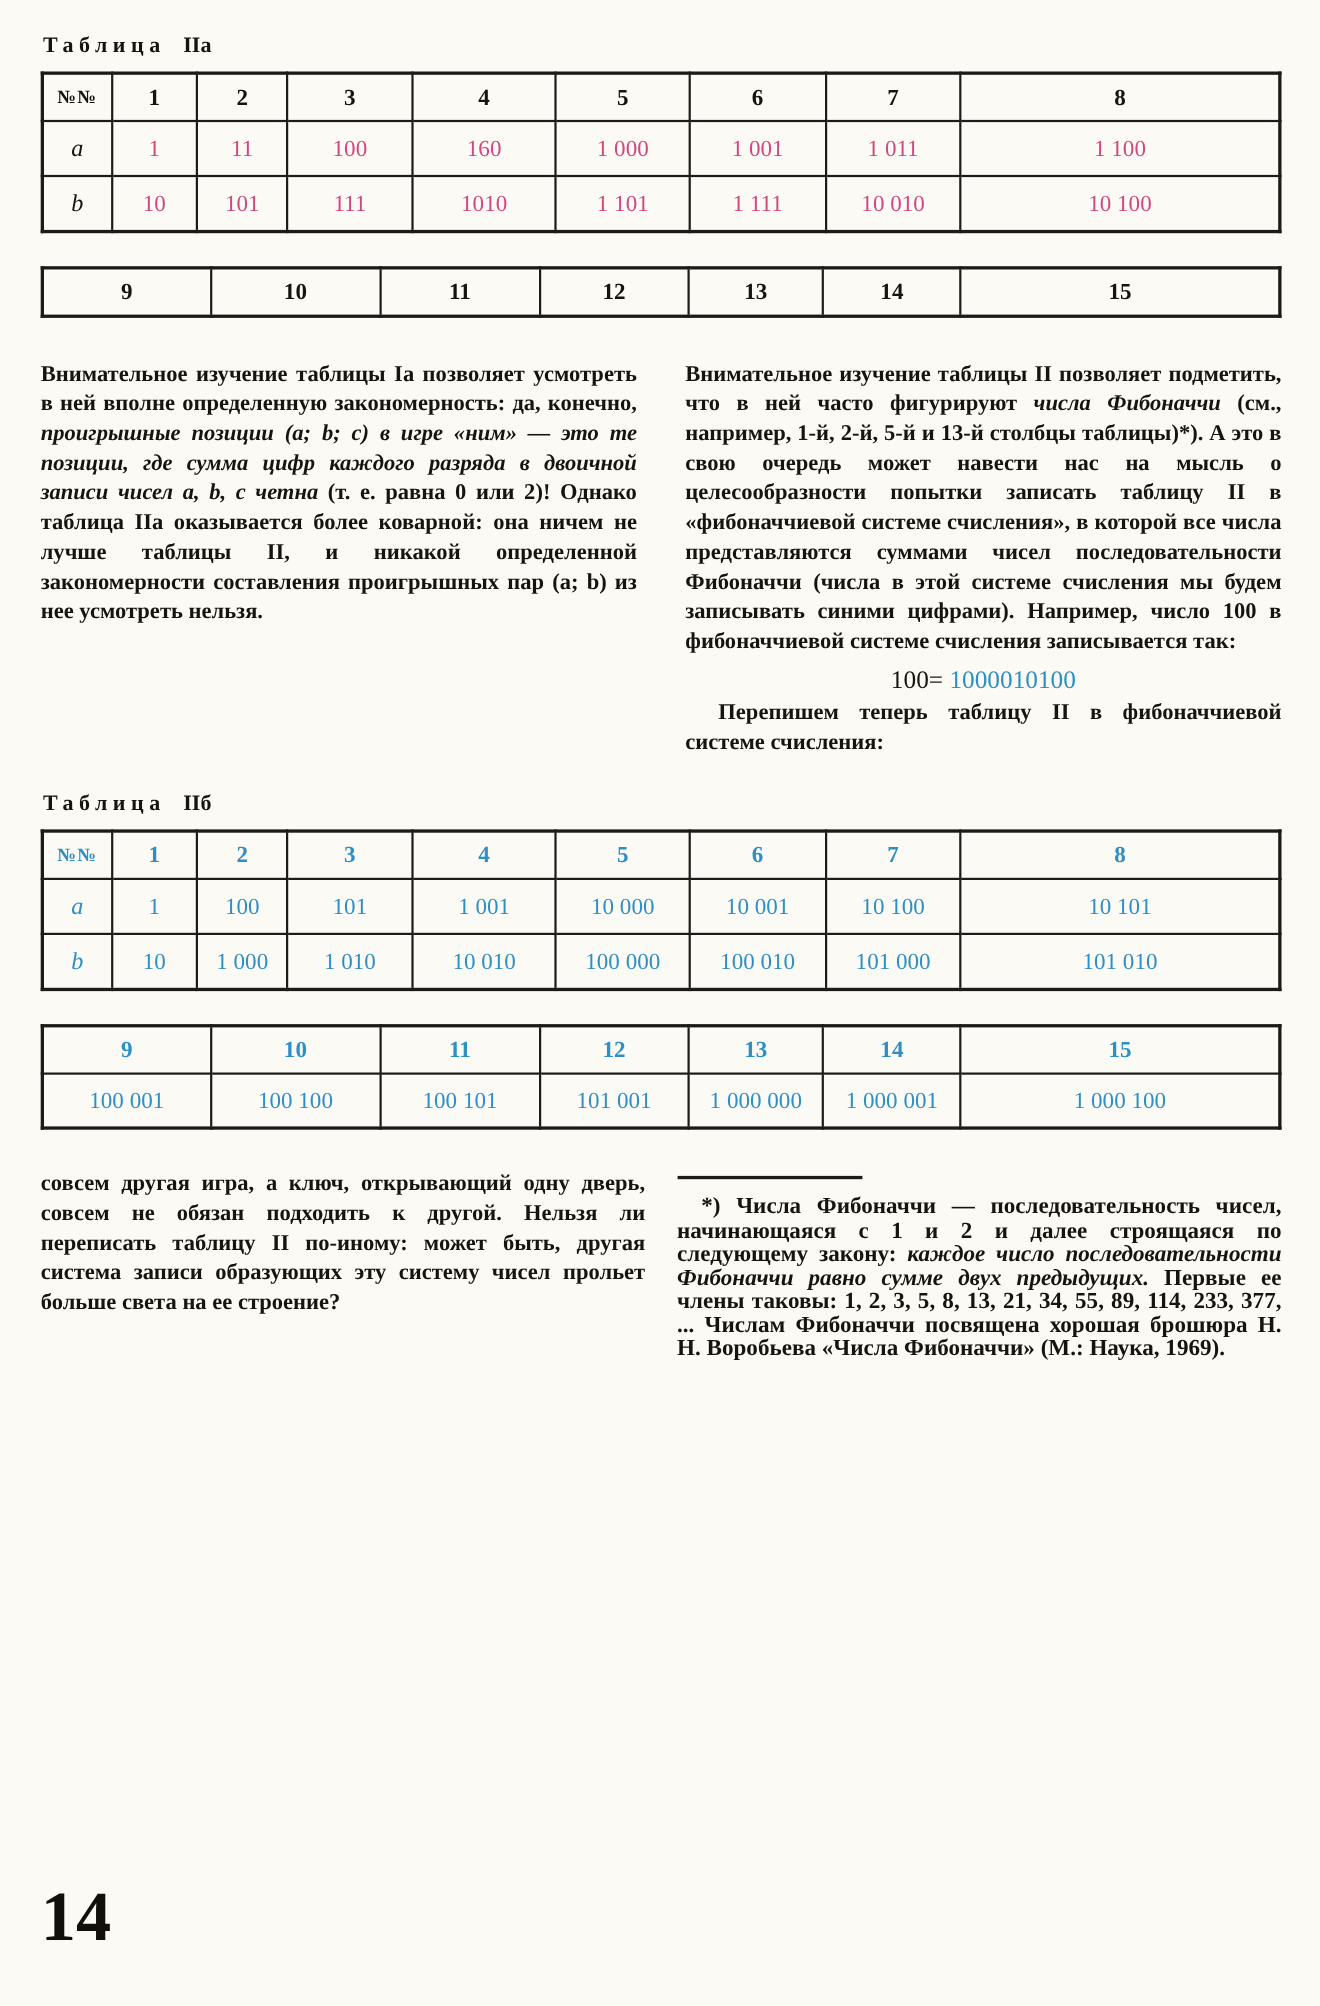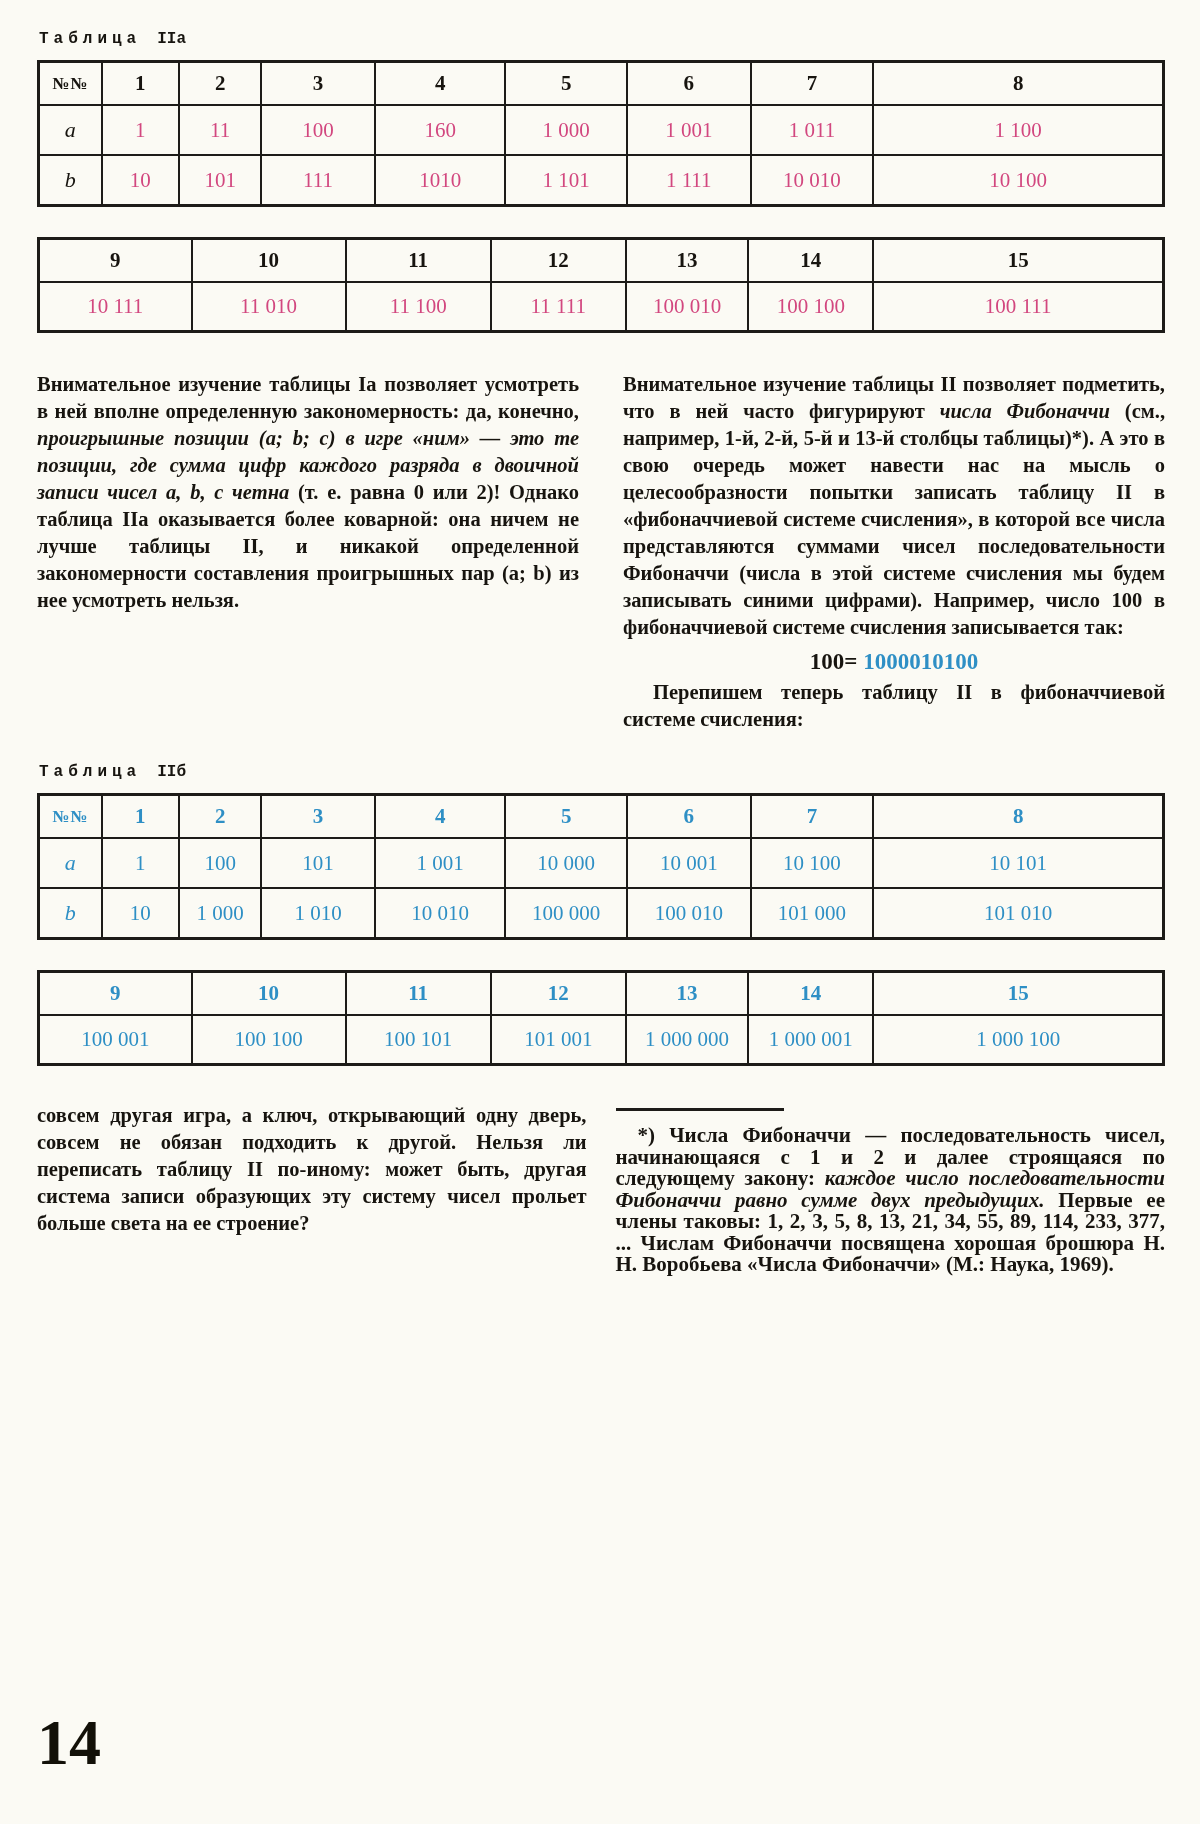--- a/index.html
+++ b/index.html
@@ -7,21 +7,21 @@
   body {
     width: 1200px; height: 1824px;
     background: #fbfaf4;
     color: #17140f;
     font-family: "Liberation Serif", "DejaVu Serif", serif;
     position: relative;
     overflow: hidden;
   }
   .page { padding: 26px 35px 0 37px; }
 
-  .tbl-caption { font-size: 16px; font-weight: bold; margin: 4px 0 12px 2px; font-family: Liberation Mono, monospace; }
+  .tbl-caption { font-size: 20px; font-weight: bold; margin: 4px 0 12px 2px; }
   .tbl-caption .word { letter-spacing: 5px; margin-right: 16px; }
 
   table.grid {
     width: 100%;
     border-collapse: collapse;
     table-layout: fixed;
     border: 3px solid #1d1b18;
     background: #fbfaf4;
   }
   .grid th, .grid td {
@@ -49,21 +49,21 @@
     font-weight: bold;
     text-align: justify;
     text-indent: 30px;
   }
   .para.noindent { text-indent: 0; }
   .it { font-style: italic; }
   .blue { color: #2e8fc5; }
   .equation {
     text-align: center;
     font-size: 23px;
-    font-weight: bold;
+    font-weight: normal;
     margin: 8px 0 4px;
   }
 
   .caption-iib { margin-top: 30px; }
 
   .bottom { display: flex; gap: 29px; margin-top: 36px; }
   .bottom .col { width: 553px; }
   .footnote-rule { width: 168px; height: 3px; background: #1d1b18; margin: 6px 0 14px; }
   .footnote {
     margin: 0;
@@ -156,29 +156,20 @@
     <tbody>
         <tr>
       <th>9</th>
       <th>10</th>
       <th>11</th>
       <th>12</th>
       <th>13</th>
       <th>14</th>
       <th>15</th>
     </tr>
-    <tr>
-      <td class="val">10 111</td>
-      <td class="val">11 010</td>
-      <td class="val">11 100</td>
-      <td class="val">11 111</td>
-      <td class="val">100 010</td>
-      <td class="val">100 100</td>
-      <td class="val">100 111</td>
-    </tr>
   </tbody>
     </table>
 
   <div class="textcols">
     <div class="col">
       <p class="para noindent"><span>Внимательное изучение таблицы Iа позволяет усмотреть в ней вполне определенную закономерность: да, конечно, </span><span class="it">проигрышные позиции (a; b; c) в игре «ним» — это те позиции, где сумма цифр каждого разряда в двоичной записи чисел a, b, c четна</span><span> (т. е. равна 0 или 2)! Однако таблица IIа оказывается более коварной: она ничем не лучше таблицы II, и никакой определенной закономерности составления проигрышных пар (a; b) из нее усмотреть нельзя.</span></p>
     </div>
     <div class="col">
       <p class="para noindent"><span>Внимательное изучение таблицы II позволяет подметить, что в ней часто фигурируют </span><span class="it">числа Фибоначчи</span><span> (см., например, 1-й, 2-й, 5-й и 13-й столбцы таблицы)*). А это в свою очередь может навести нас на мысль о целесообразности попытки записать таблицу II в «фибоначчиевой системе счисления», в которой все числа представляются суммами чисел последовательности Фибоначчи (числа в этой системе счисления мы будем записывать синими цифрами). Например, число 100 в фибоначчиевой системе счисления записывается так:</span></p>
       <div class="equation"><span>100= </span><span class="blue">1000010100</span></div>

